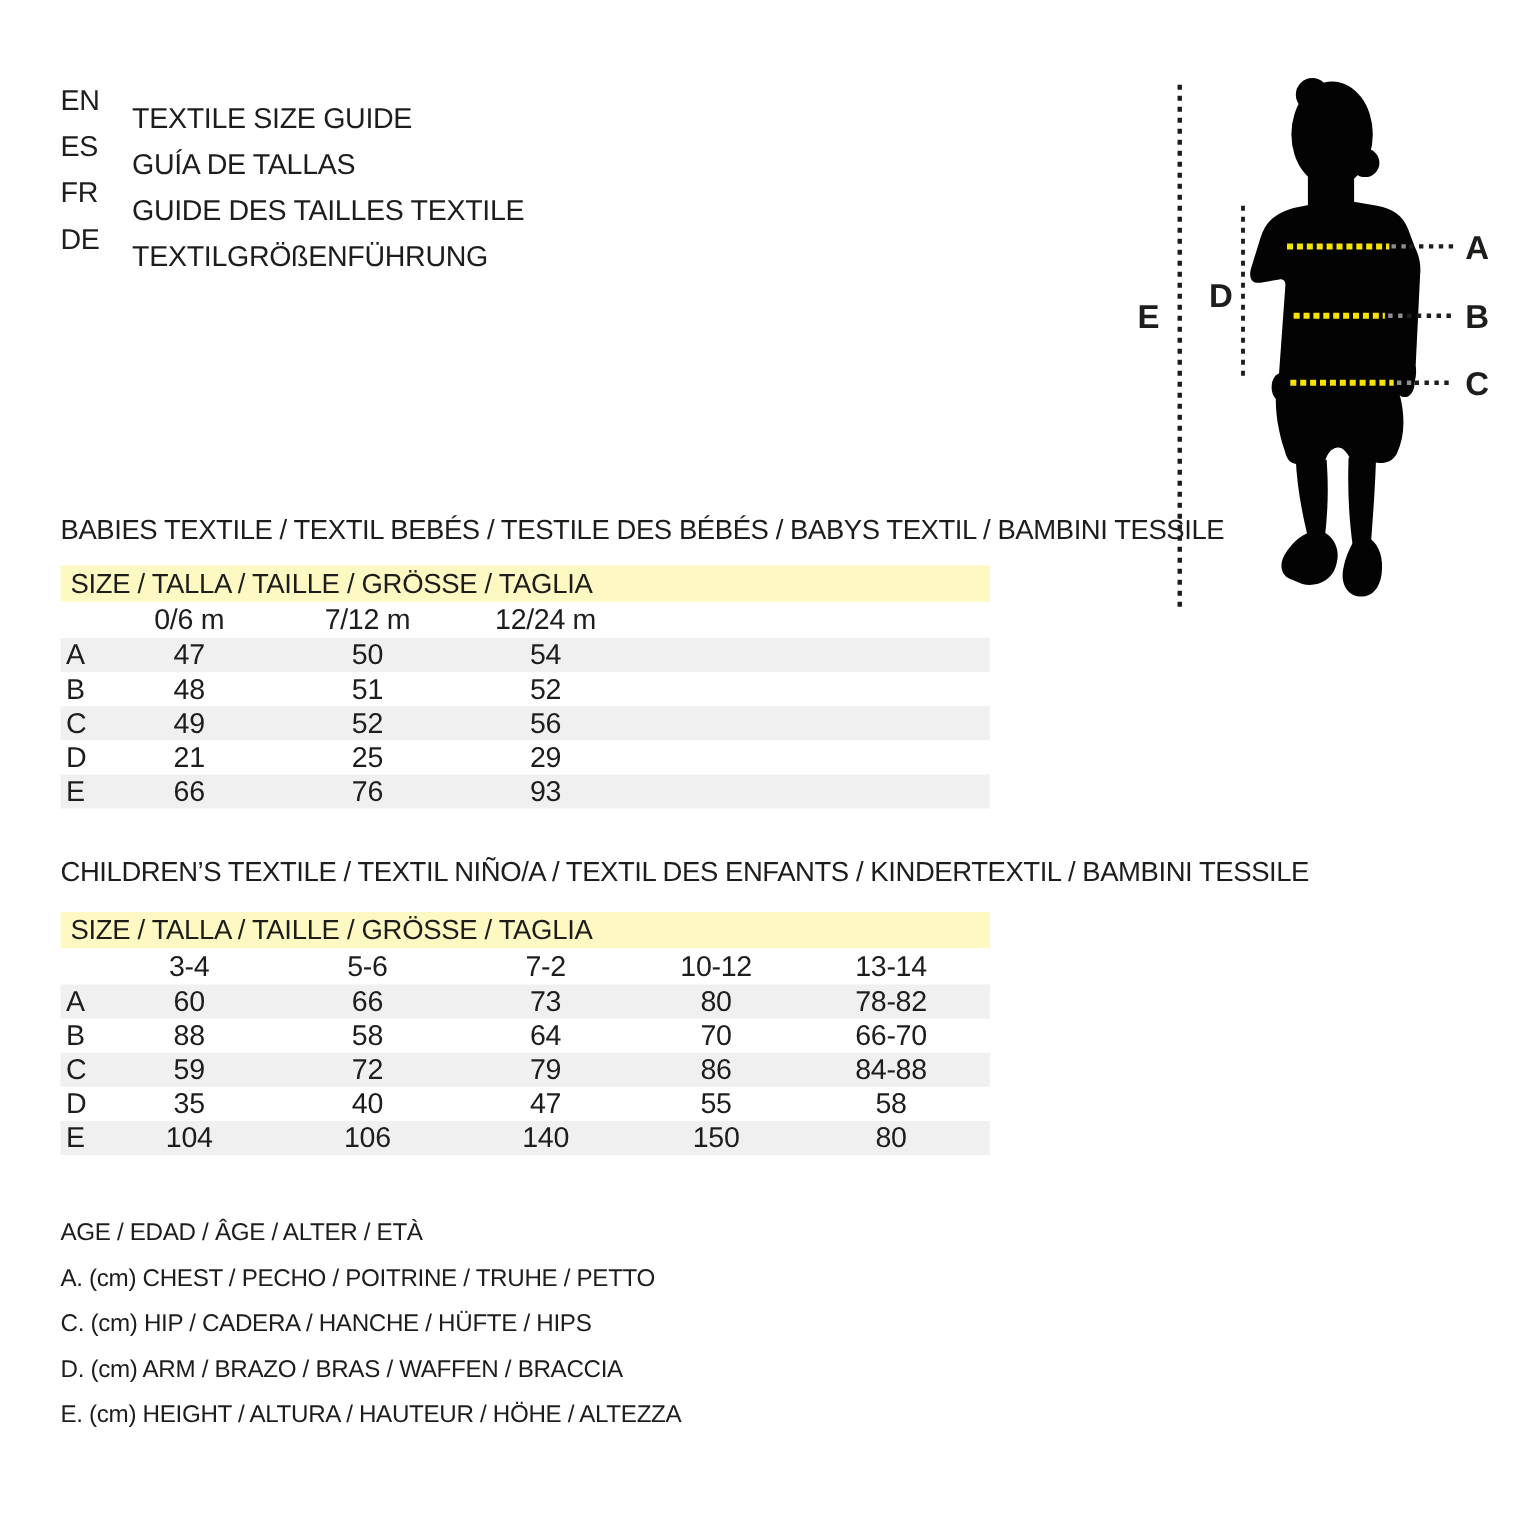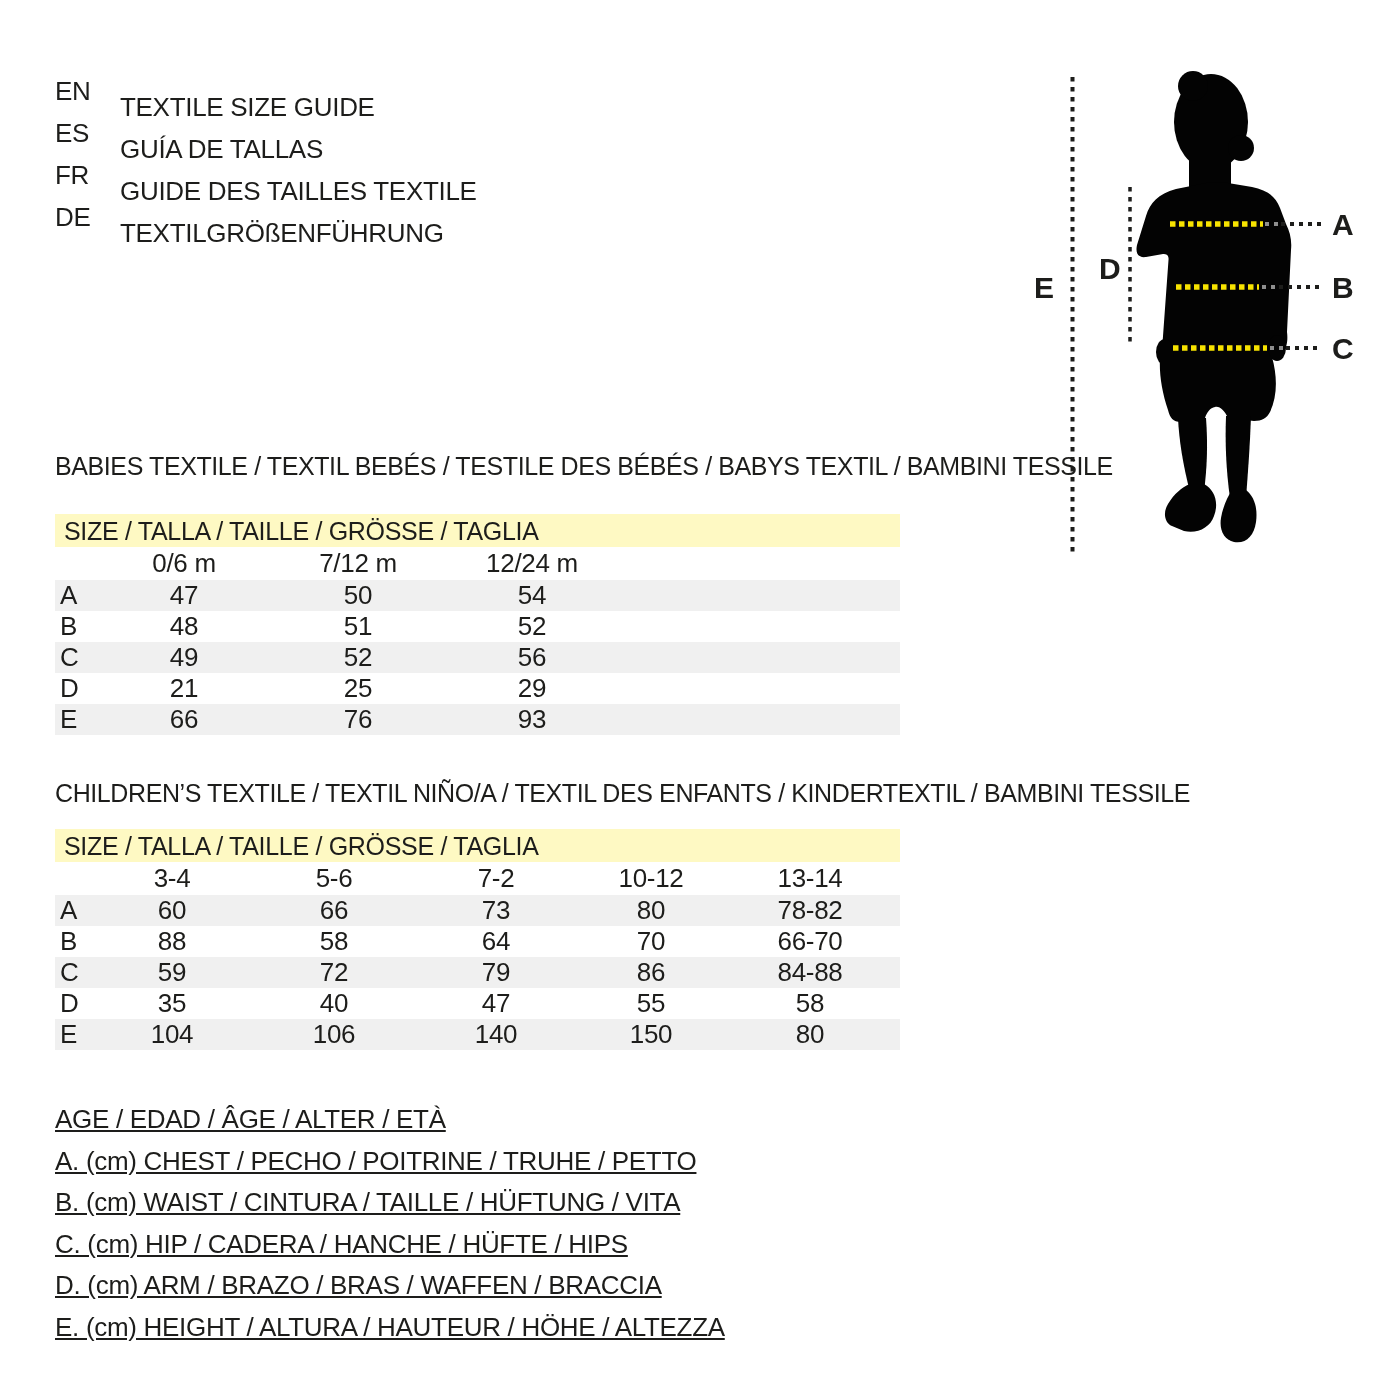--- a/index.html
+++ b/index.html
@@ -21,29 +21,29 @@
   .sec-title{font-size:25px;letter-spacing:-0.4px;white-space:nowrap;font-weight:400;margin:0;}
 
   
   .size-table{width:845px;}
   .thead{
     height:33px;line-height:34px;background:#fef9c3;
     font-size:25px;letter-spacing:-0.3px;padding-left:9px;box-sizing:border-box;
   }
   .tr{display:grid;height:31px;align-items:center;font-size:26px;letter-spacing:-0.3px;}
   .tr.colhead{height:33px;}
-  .babies .tr{grid-template-columns:36px 162px 162px 162px 1fr;gap:12px;}
+  .babies .tr{grid-template-columns:36px 162px 162px 162px 1fr;}
   .children .tr{grid-template-columns:36px 162px 162px 162px 148px 170px 1fr;}
   .tc{text-align:center;}
   .tc.lab{text-align:left;padding-left:5px;}
   .tr.alt{background:#f0f0f0;}
 
   
   .legend{left:55px;top:1099px;}
-  .legend-line{height:41.6px;line-height:41.6px;font-size:26px;letter-spacing:-0.3px;white-space:nowrap;text-decoration:underline;}
+  .legend-line{height:41.6px;line-height:41.6px;font-size:22px;letter-spacing:-0.3px;white-space:nowrap;}
 
   
   .figure{left:1000px;top:60px;}
   .sil{fill:#030303;}
   .marker-label{font-family:"Liberation Sans","DejaVu Sans",sans-serif;font-weight:bold;font-size:30px;fill:#1d1d1b;}
 </style>
 </head>
 <body>
 
 <div>
@@ -107,21 +107,21 @@
     <line x1="270" y1="288" x2="284" y2="288" stroke="#8e8e8e" stroke-width="4" stroke-dasharray="4 5"></line>
     <line x1="286" y1="288" x2="322" y2="288" stroke="#1d1d1b" stroke-width="4" stroke-dasharray="4 5"></line>
 
     <text class="marker-label" x="332" y="175">A</text>
     <text class="marker-label" x="332" y="238">B</text>
     <text class="marker-label" x="332" y="299">C</text>
     <text class="marker-label" x="99" y="219">D</text>
     <text class="marker-label" x="34" y="238">E</text>
   </svg>
 
-  <h2 class="abs sec-title" style="left:55px;top:452px;">BABIES TEXTILE / TEXTIL BEBÉS / TESTILE DES BÉBÉS / BABYS TEXTIL / BAMBINI TESSILE</h2>
+  <h2 class="abs sec-title" style="left:55px;top:468px;">BABIES TEXTILE / TEXTIL BEBÉS / TESTILE DES BÉBÉS / BABYS TEXTIL / BAMBINI TESSILE</h2>
 
   <div class="abs size-table babies" style="left:55px;top:514px;">
     <div class="thead">SIZE / TALLA / TAILLE / GRÖSSE / TAGLIA</div>
     <div class="tr colhead">
       <span class="tc lab"></span>
       <span class="tc">0/6 m</span>
       <span class="tc">7/12 m</span>
       <span class="tc">12/24 m</span>
       <span class="tc"></span>
     </div>
@@ -218,19 +218,18 @@
       <span class="tc">140</span>
       <span class="tc">150</span>
       <span class="tc">80</span>
       <span class="tc"></span>
     </div>
   </div>
 
   <div class="abs legend">
     <div class="legend-line">AGE / EDAD / ÂGE / ALTER / ETÀ</div>
     <div class="legend-line">A. (cm) CHEST / PECHO / POITRINE / TRUHE / PETTO</div>
-    <div class="legend-line">B. (cm) WAIST / CINTURA / TAILLE / HÜFTUNG / VITA</div>
     <div class="legend-line">C. (cm) HIP / CADERA / HANCHE / HÜFTE / HIPS</div>
     <div class="legend-line">D. (cm) ARM / BRAZO / BRAS / WAFFEN / BRACCIA</div>
     <div class="legend-line">E. (cm) HEIGHT / ALTURA / HAUTEUR / HÖHE / ALTEZZA</div>
   </div>
 
 </div>
 
 </body></html>

